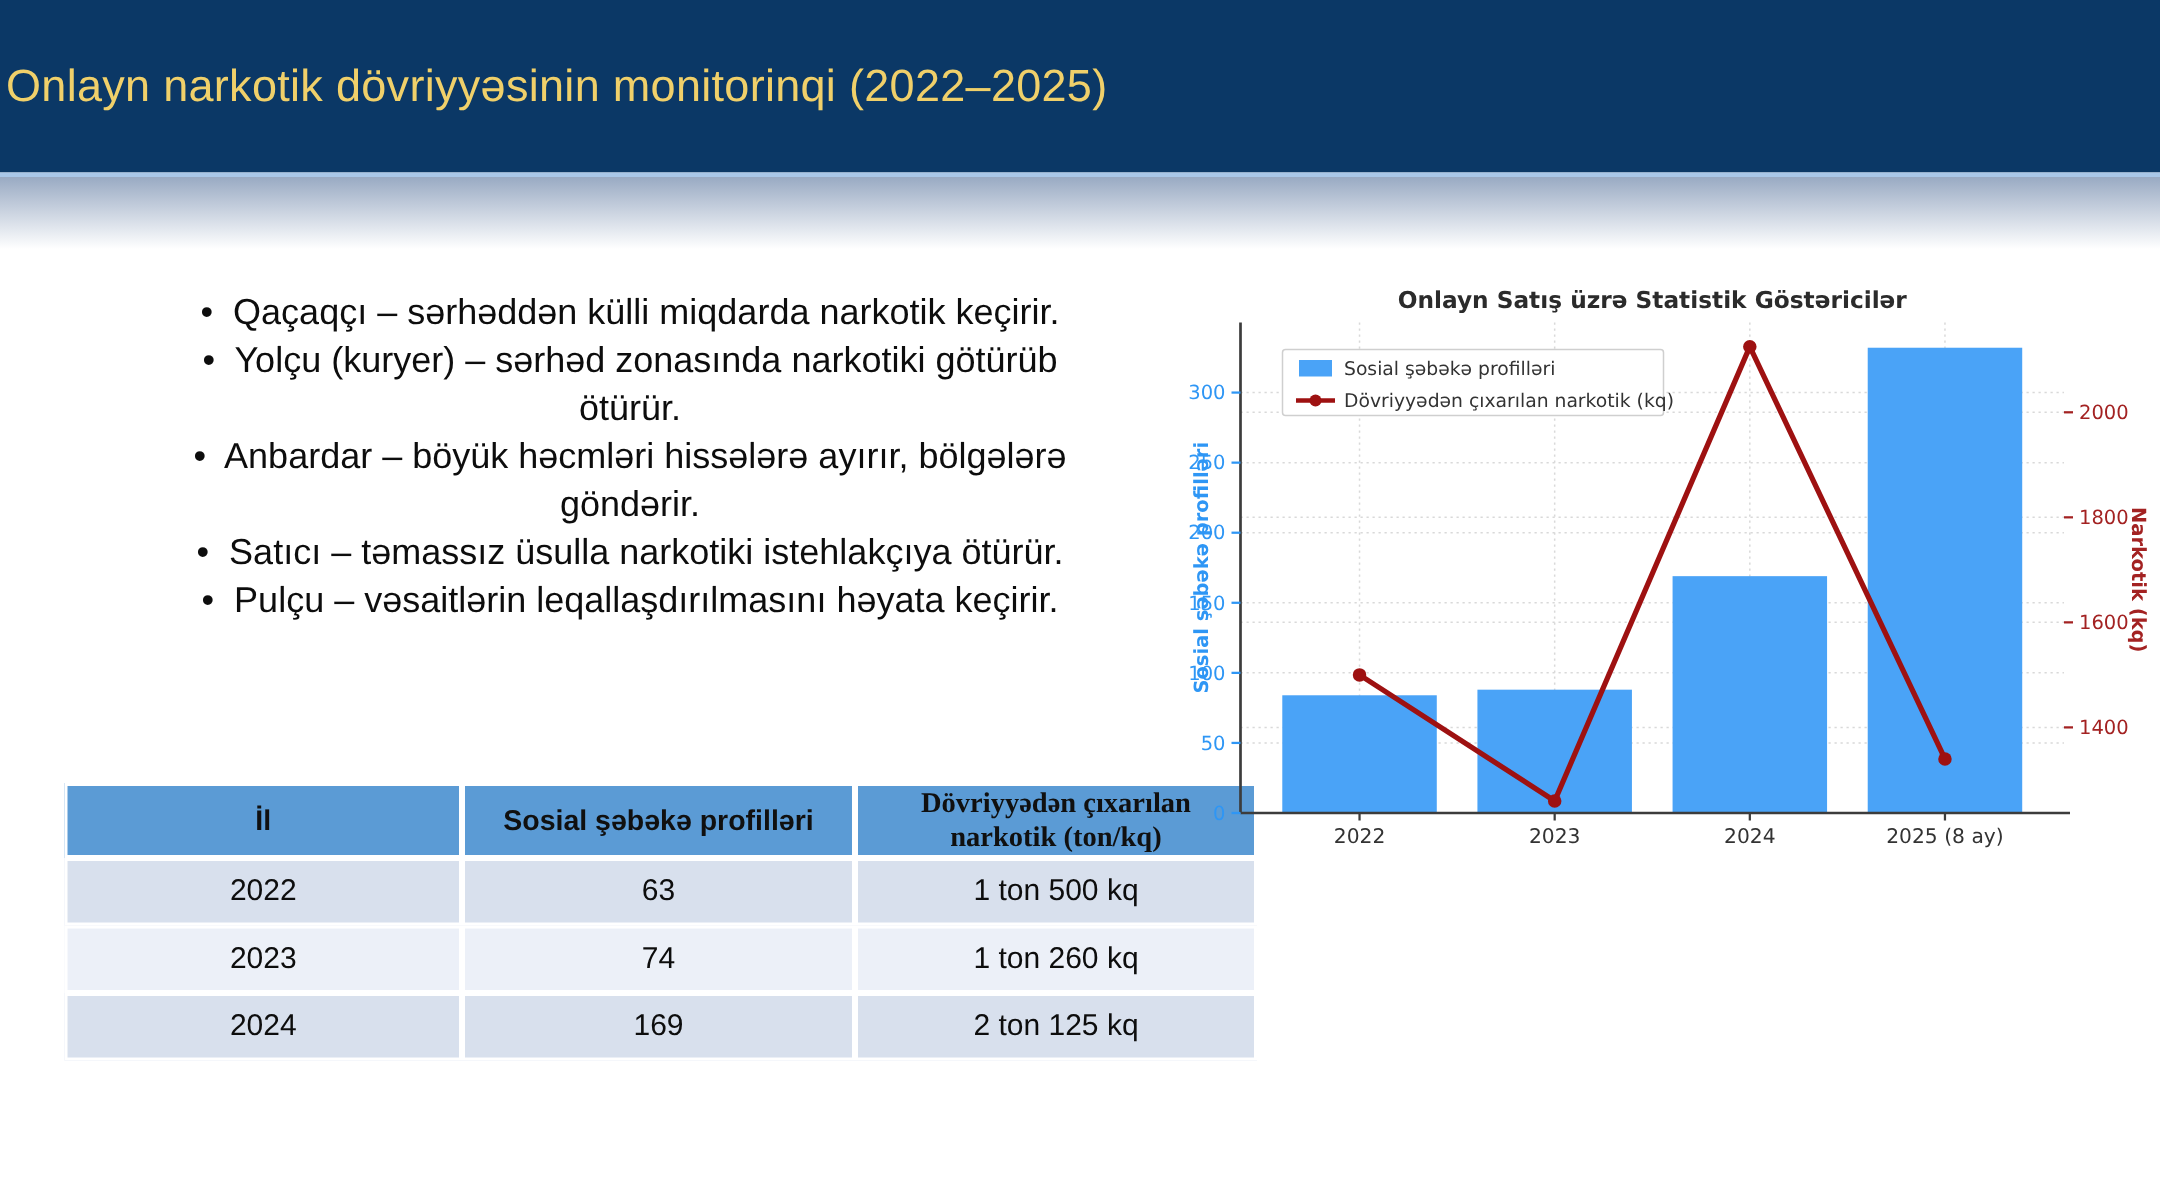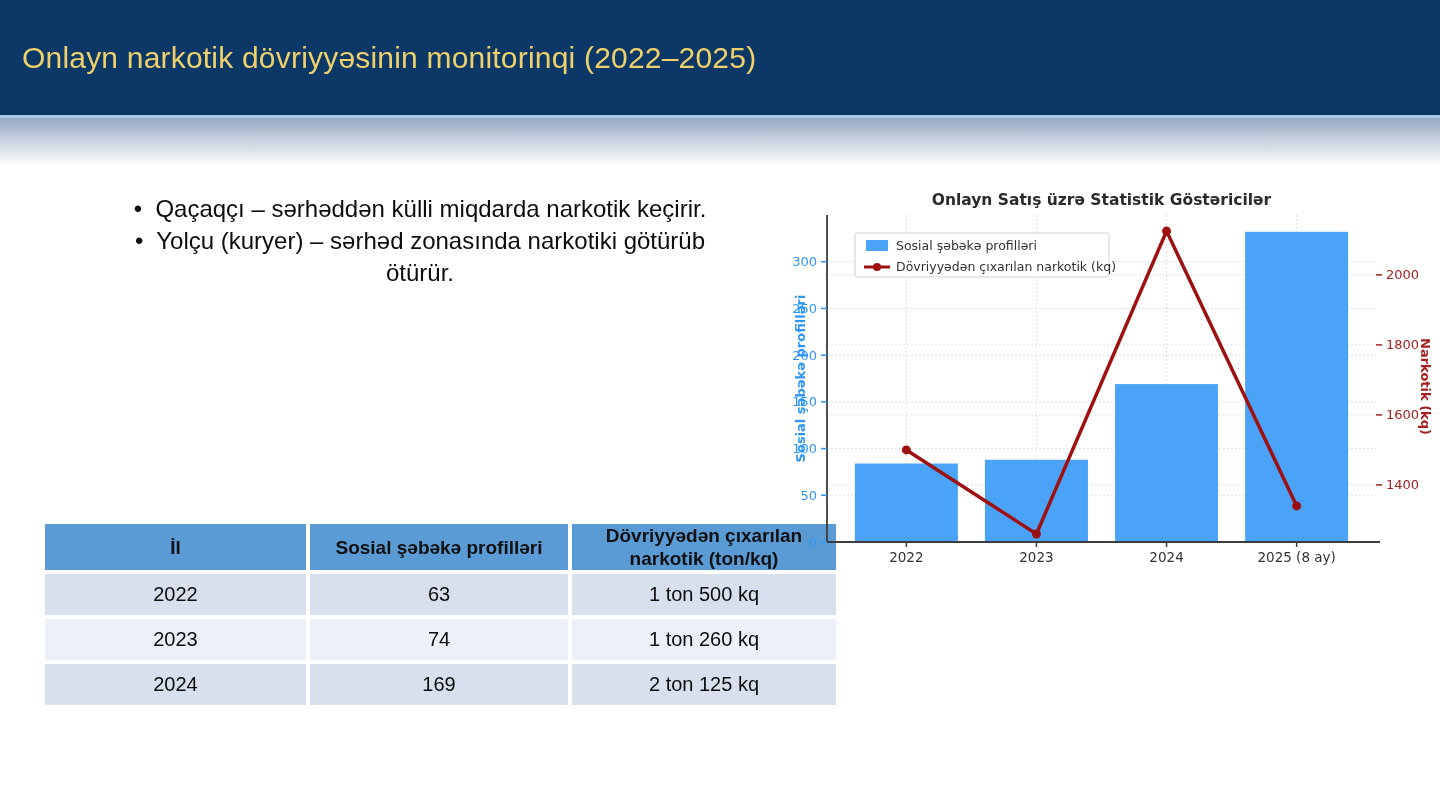--- a/index.html
+++ b/index.html
@@ -2,39 +2,39 @@
 <html><head>
 <meta charset="utf-8">
 <style>
   html,body{margin:0;padding:0;width:1440px;height:800px;overflow:hidden;background:#ffffff;
             font-family:"Liberation Sans",sans-serif;}
   .slide{position:relative;width:1440px;height:800px;background:#ffffff;}
 
   
   .hdr{position:absolute;left:0;top:0;width:1440px;height:115px;background:#0b3866;
        display:flex;align-items:center;}
-  .hdr h1{margin:0 0 0 22px;font-size:30px;font-weight:400;color:#f0d06a;letter-spacing:.2px;}
+  .hdr h1{margin:0 0 0 4px;font-size:30px;font-weight:400;color:#f0d06a;letter-spacing:.2px;}
   .hdr-line{position:absolute;left:0;top:115px;width:1440px;height:3px;background:#a9c7e8;}
   .hdr-fade{position:absolute;left:0;top:118px;width:1440px;height:48px;
             background:linear-gradient(#99aac3,#ffffff);}
 
   
   .bullets{position:absolute;left:45px;top:193px;width:750px;color:#0d0d0d;
            font-size:24px;line-height:32px;text-align:center;}
   .bullet{white-space:pre-line;}
 
   
   .tbl{position:absolute;left:43px;top:522px;border-collapse:separate;border-spacing:0;
        table-layout:fixed;width:747px;color:#0d0d0d;}
   .tbl th,.tbl td{border:2px solid #ffffff;text-align:center;vertical-align:middle;padding:0 6px;}
   .tbl th{background:#5b9bd5;height:46px;font-size:19px;font-weight:700;line-height:23px;color:#101010;}
   .tbl td{height:41px;font-size:20px;font-weight:400;}
   .tbl tr.odd td{background:#d8e0ed;}
   .tbl tr.even td{background:#ecf0f8;}
-  .col-year{width:249px;}.col-prof{width:246px;}.col-narc{width:252px;}
+  .col-year{width:249px;}.col-prof{width:246px;}.col-narc{width:252px;font-family:Liberation Serif, serif;}
 
   
   .chart{position:absolute;left:790px;top:188px;width:650px;height:400px;}
   .chart svg text{font-family:"DejaVu Sans",sans-serif;}
 
   
   .footer{position:absolute;left:0;top:782px;width:1264px;text-align:left;
           font-size:13px;color:#7a7a7a;letter-spacing:.5px;margin-top:48px;}
 </style>
 </head>
@@ -45,20 +45,24 @@
   <header class="hdr">
     <h1>Onlayn narkotik dövriyyəsinin monitorinqi (2022–2025)</h1>
   </header>
   <div class="hdr-line"></div>
   <div class="hdr-fade"></div>
 
   <section class="bullets">
     <div class="bullet">•&nbsp; Qaçaqçı – sərhəddən külli miqdarda narkotik keçirir.</div>
     <div class="bullet">•&nbsp; Yolçu (kuryer) – sərhəd zonasında narkotiki götürüb
 ötürür.</div>
+    <div class="bullet">•&nbsp; Anbardar – böyük həcmləri hissələrə ayırır, bölgələrə
+göndərir.</div>
+    <div class="bullet">•&nbsp; Satıcı – təmassız üsulla narkotiki istehlakçıya ötürür.</div>
+    <div class="bullet">•&nbsp; Pulçu – vəsaitlərin leqallaşdırılmasını həyata keçirir.</div>
   </section>
 
   <table class="tbl">
     <thead>
       <tr>
         <th class="col-year">İl</th>
         <th class="col-prof">Sosial şəbəkə profilləri</th>
         <th class="col-narc">Dövriyyədən çıxarılan narkotik (ton/kq)</th>
       </tr>
     </thead>

